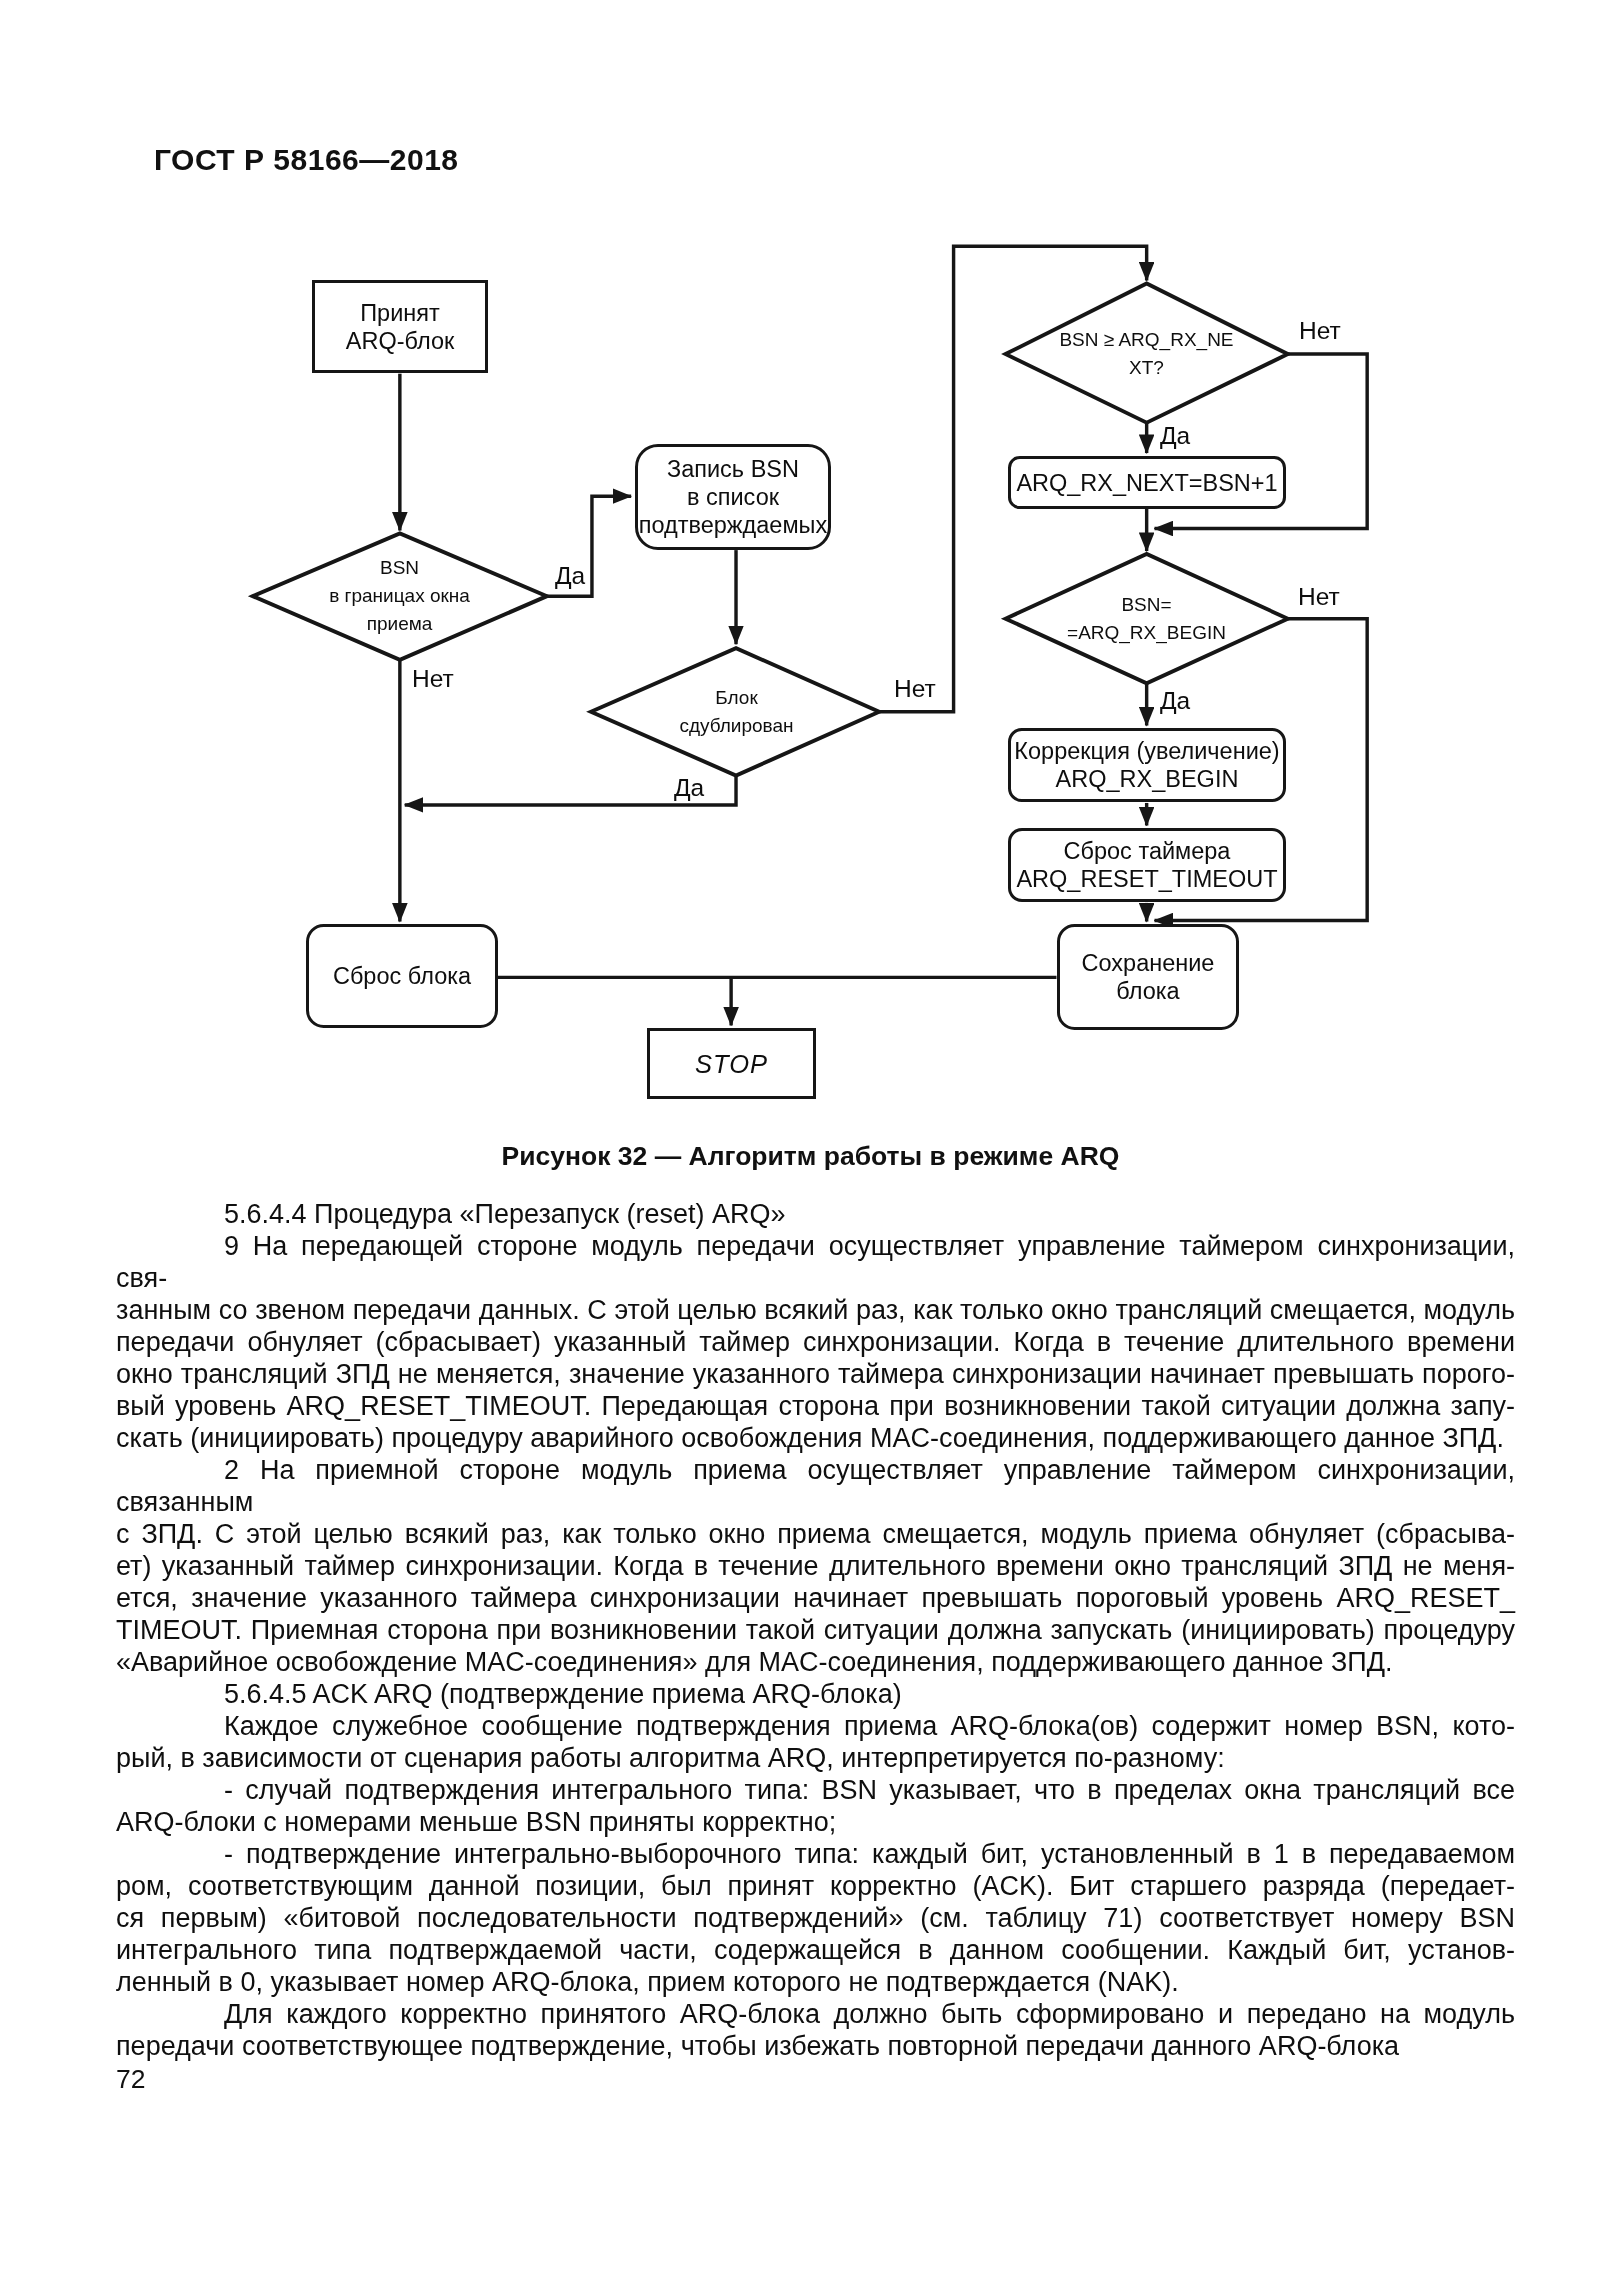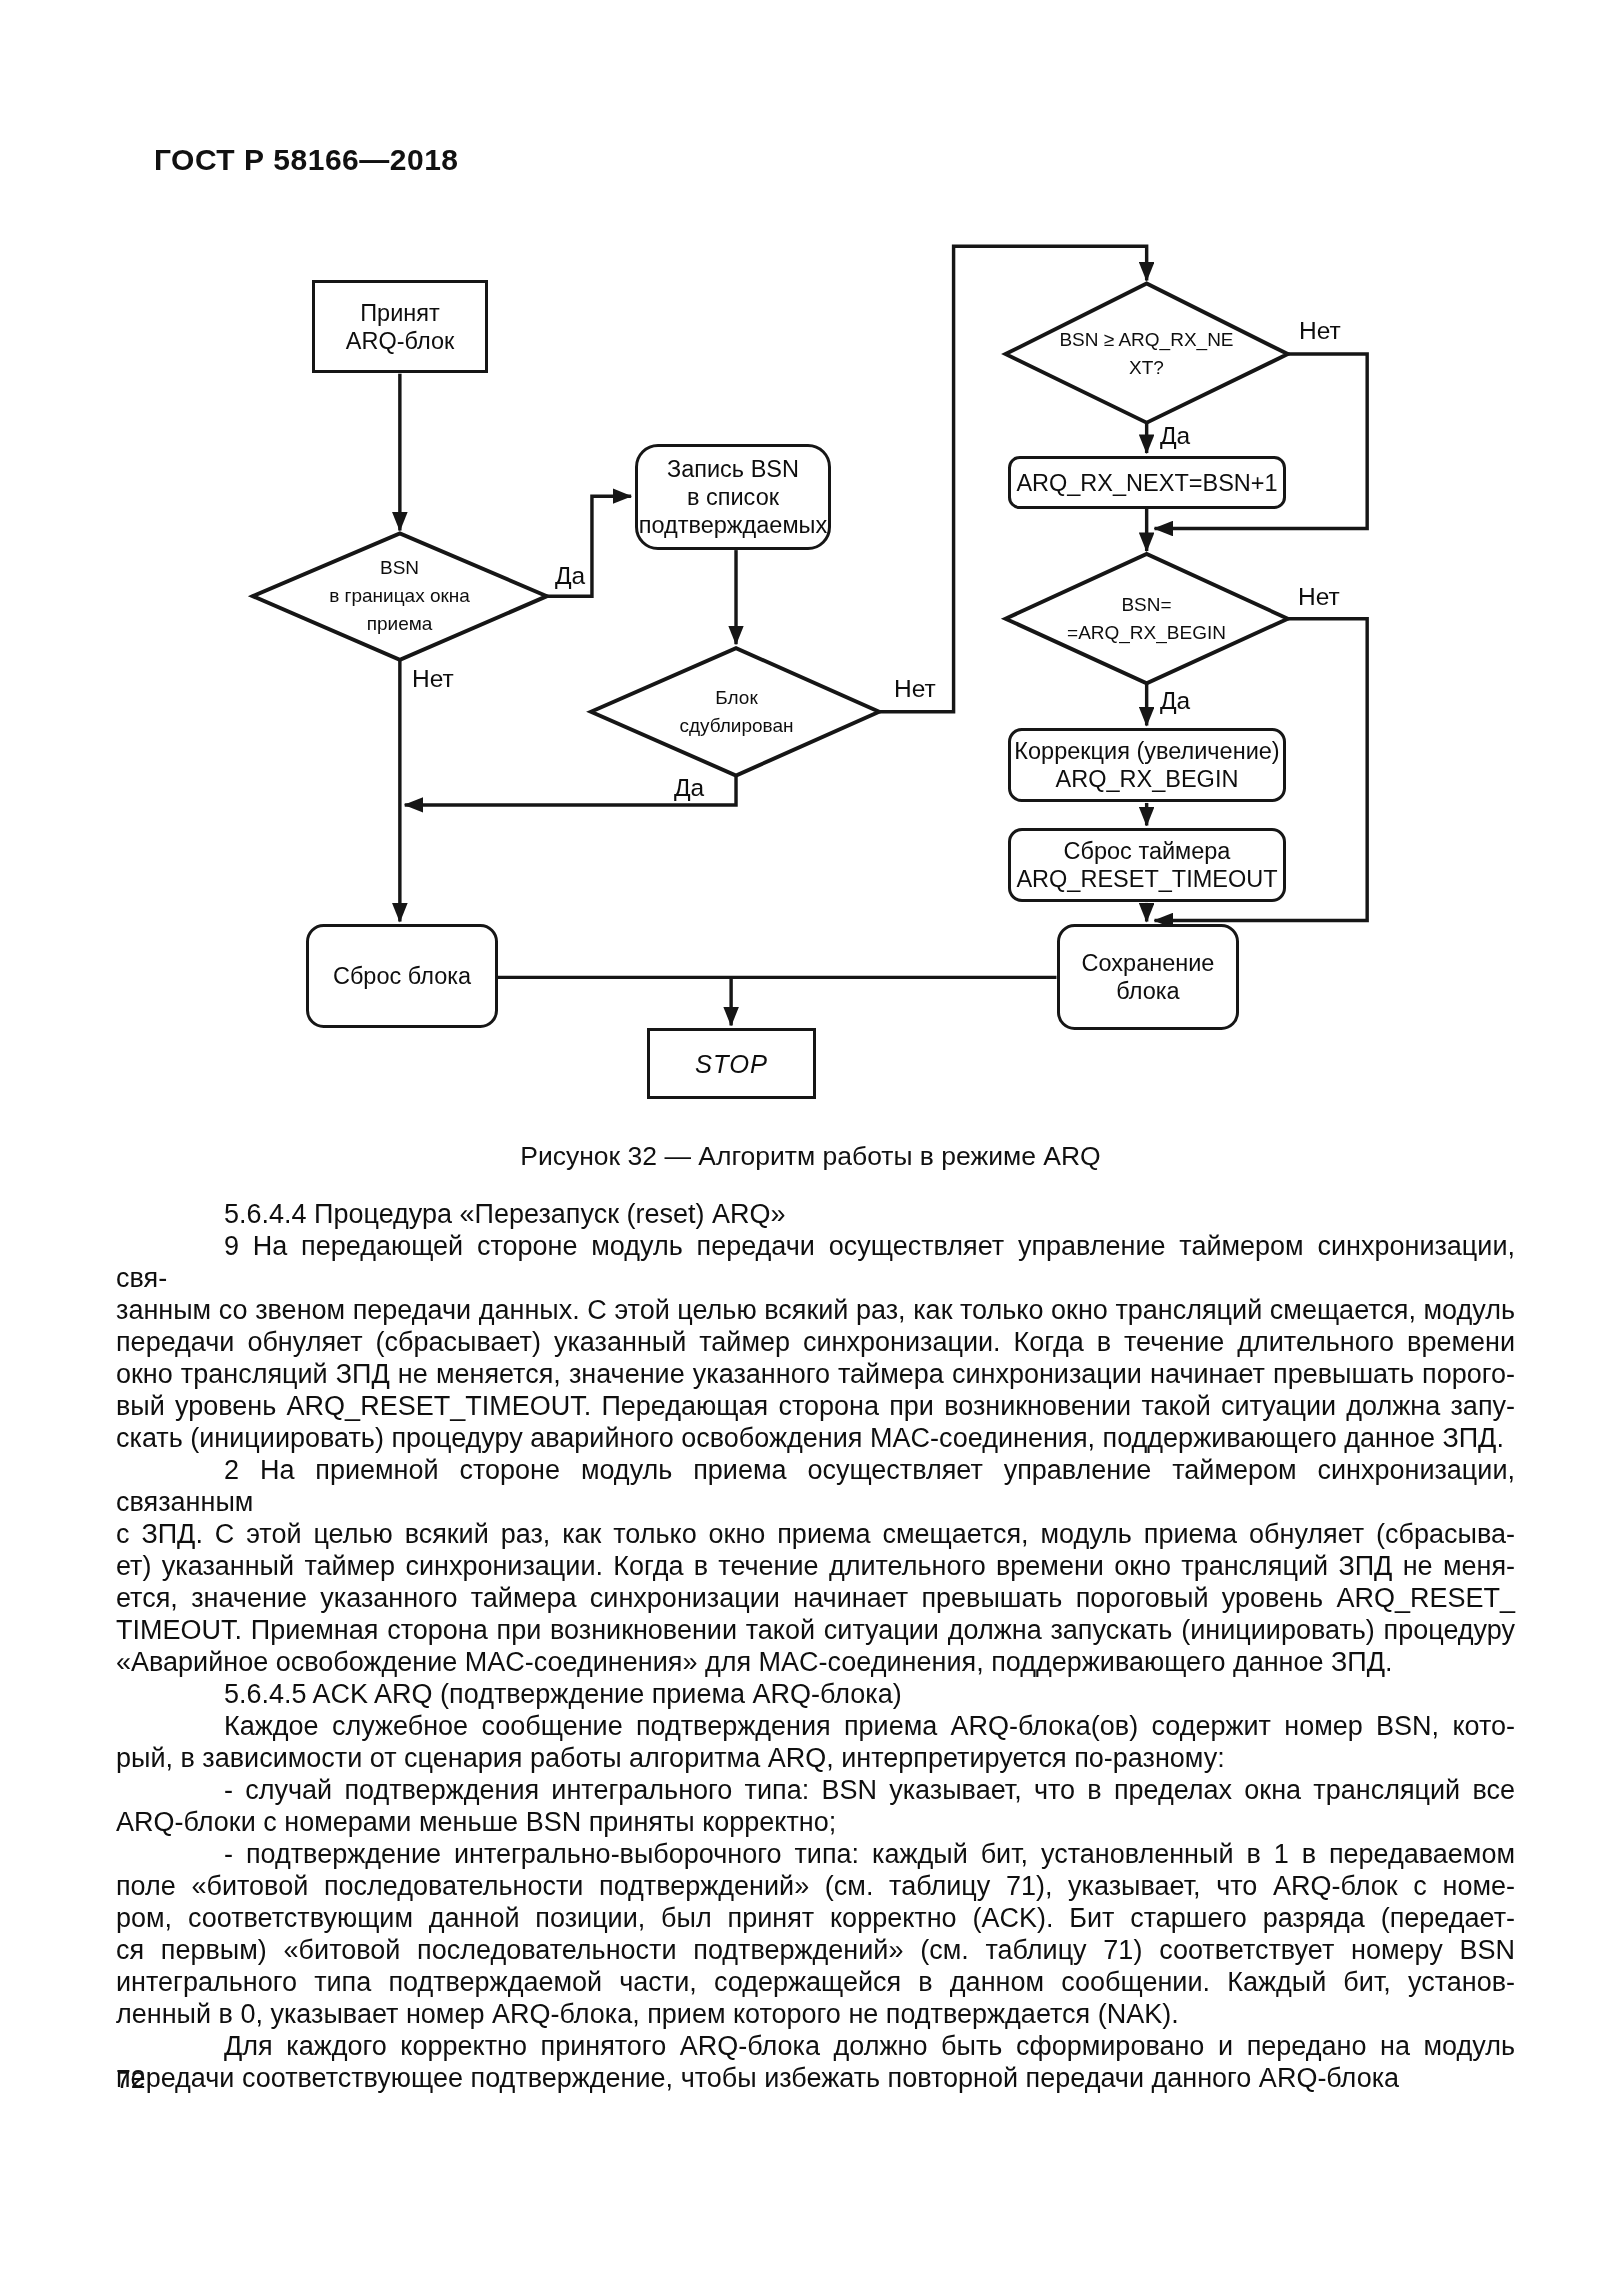--- a/index.html
+++ b/index.html
@@ -14,21 +14,21 @@
     position:absolute;box-sizing:border-box;border:3.9px solid #161616;background:#fff;
     display:flex;align-items:center;justify-content:center;text-align:center;
     font-size:23.5px;line-height:28px;white-space:pre-line;color:#0e0e0e;
   }
   .node.round{border-radius:23px;}
   .dtext{
     position:absolute;display:flex;align-items:center;justify-content:center;
     text-align:center;font-size:19px;line-height:28px;white-space:pre-line;color:#0e0e0e;
   }
   .elabel{position:absolute;font-size:24.5px;color:#0e0e0e;}
-  .caption{position:absolute;left:0;top:1141px;width:1621px;text-align:center;font-size:26.5px;color:#111;}
+  .caption{position:absolute;left:0;top:1141px;width:1621px;text-align:center;font-size:26.5px;color:#111;font-weight:bold;}
   .bodytext{position:absolute;left:116px;top:1198px;width:1399px;font-size:27px;line-height:32px;color:#0f0f0f;}
   .line{text-align:justify;text-align-last:justify;white-space:normal;}
   .line.first{text-indent:108px;}
   .line.last{text-align-last:left;}
   .pagenum{position:absolute;left:116px;top:2064px;font-size:26.5px;color:#111;}
 </style>
 </head>
 <body>
 
 <div class="page">
@@ -143,21 +143,20 @@
       <div class="line">ет) указанный таймер синхронизации. Когда в течение длительного времени окно трансляций ЗПД не меня-</div>
       <div class="line">ется, значение указанного таймера синхронизации начинает превышать пороговый уровень ARQ_RESET_</div>
       <div class="line">TIMEOUT. Приемная сторона при возникновении такой ситуации должна запускать (инициировать) процедуру</div>
       <div class="line last">«Аварийное освобождение MAC-соединения» для MAC-соединения, поддерживающего данное ЗПД.</div>
       <div class="line first last">5.6.4.5 ACK ARQ (подтверждение приема ARQ-блока)</div>
       <div class="line first">Каждое служебное сообщение подтверждения приема ARQ-блока(ов) содержит номер BSN, кото-</div>
       <div class="line last">рый, в зависимости от сценария работы алгоритма ARQ, интерпретируется по-разному:</div>
       <div class="line first">- случай подтверждения интегрального типа: BSN указывает, что в пределах окна трансляций все</div>
       <div class="line last">ARQ-блоки с номерами меньше BSN приняты корректно;</div>
       <div class="line first">- подтверждение интегрально-выборочного типа: каждый бит, установленный в 1 в передаваемом</div>
-      <div class="line">поле «битовой последовательности подтверждений» (см. таблицу 71), указывает, что ARQ-блок с номе-</div>
       <div class="line">ром, соответствующим данной позиции, был принят корректно (ACK). Бит старшего разряда (передает-</div>
       <div class="line">ся первым) «битовой последовательности подтверждений» (см. таблицу 71) соответствует номеру BSN</div>
       <div class="line">интегрального типа подтверждаемой части, содержащейся в данном сообщении. Каждый бит, установ-</div>
       <div class="line last">ленный в 0, указывает номер ARQ-блока, прием которого не подтверждается (NAK).</div>
       <div class="line first">Для каждого корректно принятого ARQ-блока должно быть сформировано и передано на модуль</div>
       <div class="line last">передачи соответствующее подтверждение, чтобы избежать повторной передачи данного ARQ-блока</div>
     </div>
 
   <div class="pagenum">72</div>
 

